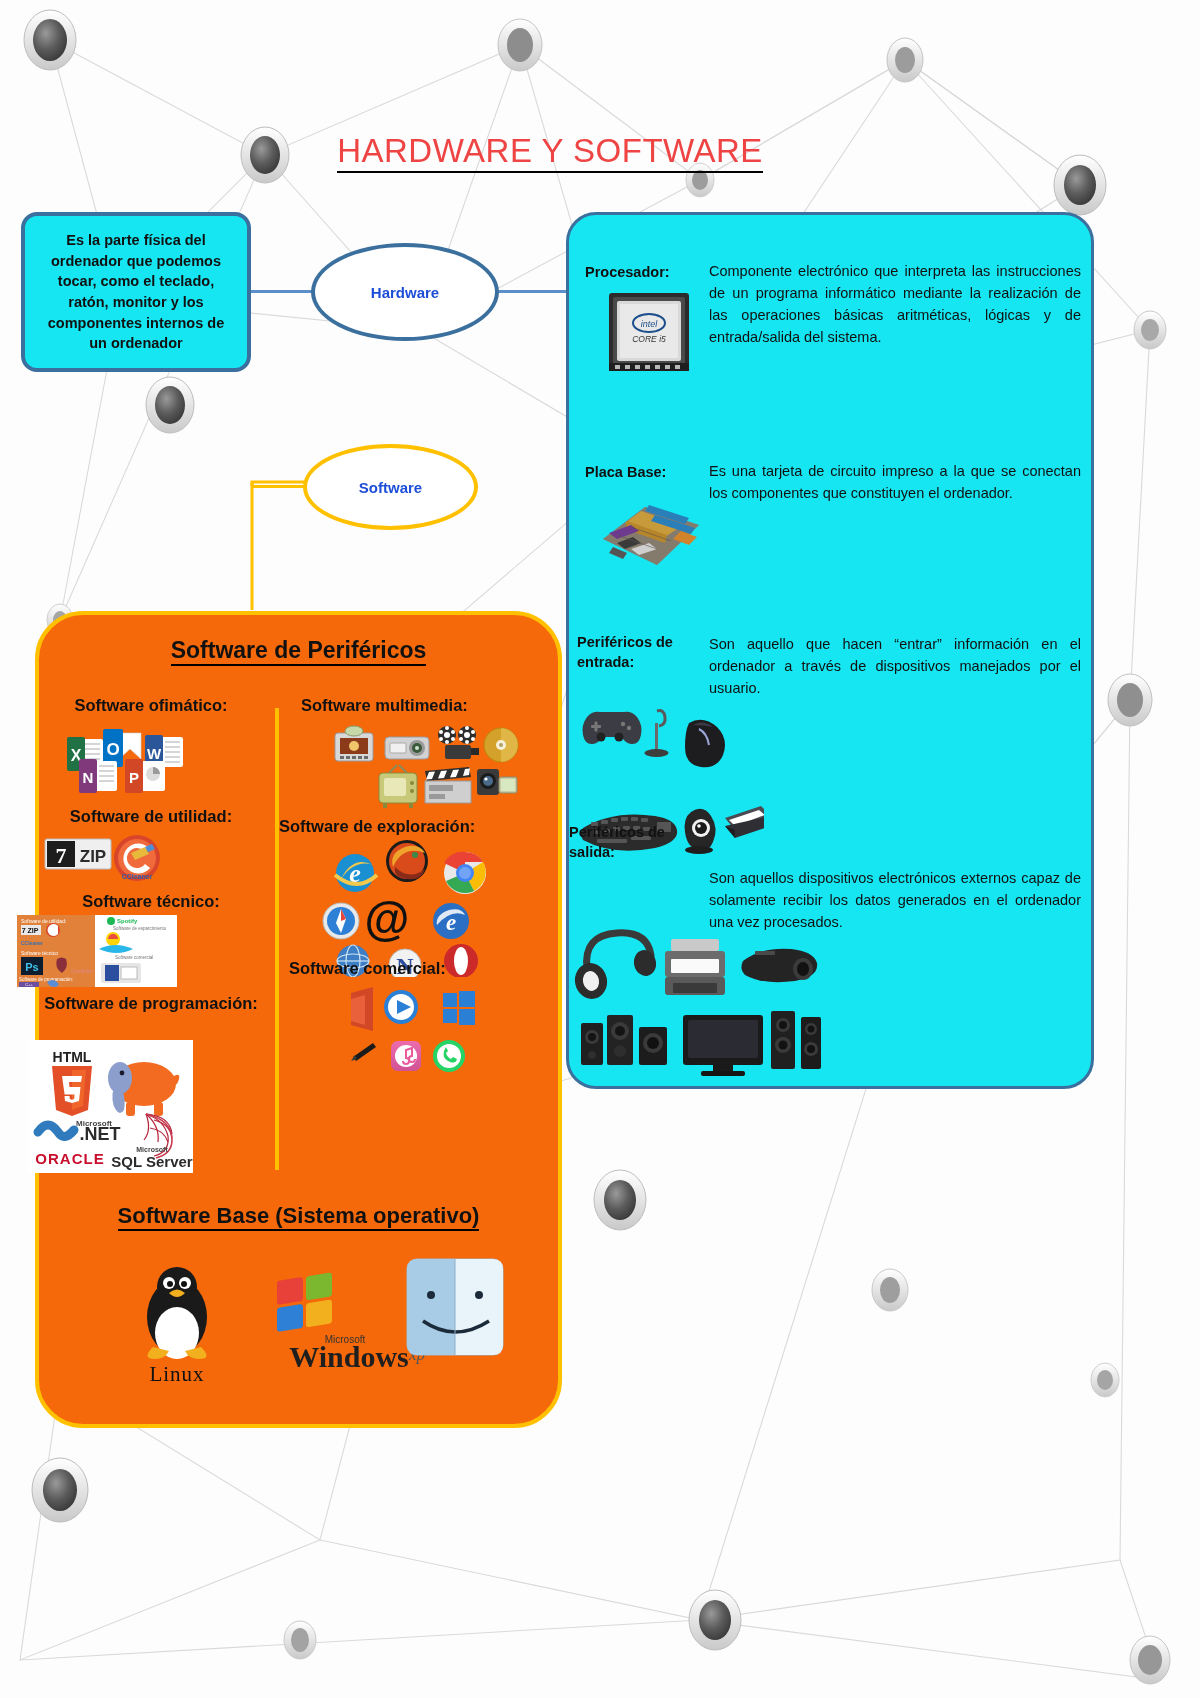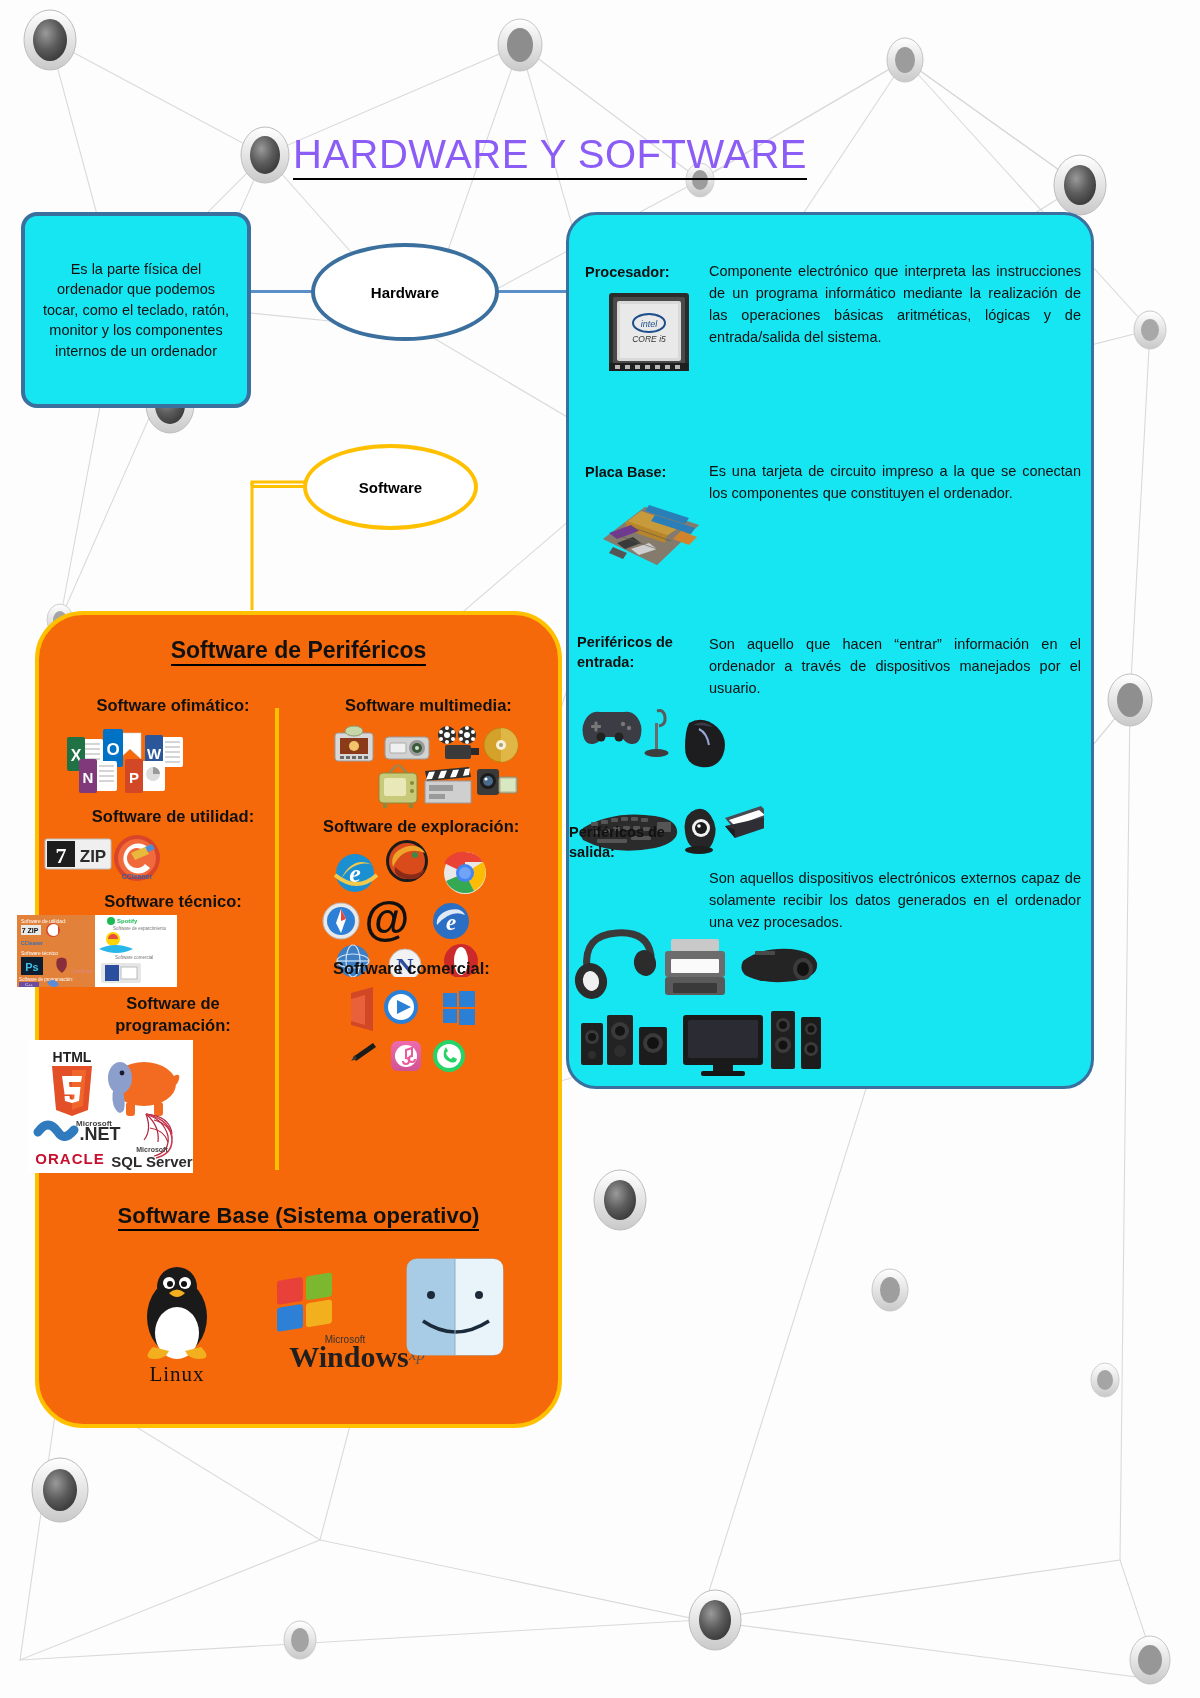--- a/index.html
+++ b/index.html
@@ -15,55 +15,56 @@
   #bg-network { position: absolute; inset: 0; width: 1200px; height: 1698px; z-index: 0; }
 
   
   .page { position: absolute; inset: 0; z-index: 2; }
 
   
   .title {
     position: absolute;
     top: 132px; left: 0; width: 1100px;
     text-align: center;
-    font-size: 40px;
+    font-size: 33px;
     letter-spacing: .5px;
-    color: #8b5cf6;
+    color: #ef4444;
     font-family: "Liberation Sans", sans-serif;
   }
   .title span { border-bottom: 2px solid #000; padding-bottom: 2px; }
 
   
   .defbox {
     position: absolute;
     border-radius: 16px;
     text-align: center;
     display: flex; align-items: center; justify-content: center;
     padding: 10px 14px;
     font-size: 14.5px;
     line-height: 1.42;
     color: #111;
   }
   .defbox.hw {
-    left: 21px; top: 212px; width: 230px; height: 196px;
+    left: 21px; top: 212px; width: 230px; height: 160px;
     background: #16E6F2;
     border: 4px solid #3A6F9E;
+    font-weight: bold;
   }
   .defbox.sw {
     left: 21px; top: 425px; width: 230px; height: 133px;
     background: #F5690A;
     border: 4px solid #FFC000;
   }
 
   
   .ellipse {
     position: absolute;
     background: #fff;
     display: flex; align-items: center; justify-content: center;
-    font-weight: bold; font-size: 15px; color: #000000;
+    font-weight: bold; font-size: 15px; color: #1d4ed8;
     border-radius: 50%;
   }
   .ellipse.hw { left: 311px; top: 243px; width: 188px; height: 98px; border: 4px solid #3A6F9E; }
   .ellipse.sw { left: 303px; top: 444px; width: 175px; height: 86px; border: 4px solid #FFC000; }
 
   
   .conn { position: absolute; }
   .conn.hw-l { left: 251px; top: 290px; width: 62px; height: 3px; background: #5B8FC9; }
   .conn.hw-r { left: 497px; top: 290px; width: 70px; height: 3px; background: #5B8FC9; }
   .conn.sw-l { left: 251px; top: 485px; width: 54px; height: 3px; background: #FFC000; }
@@ -99,21 +100,20 @@
     border-radius: 48px;
   }
   .op-title {
     position: absolute; left: 0; width: 100%;
     text-align: center; font-weight: bold; font-size: 23px; color: #111;
   }
   .op-title span { border-bottom: 2px solid #000; padding-bottom: 1px; }
   .op-h {
     position: absolute; font-weight: bold; font-size: 16.5px; color: #111;
     line-height: 1.35;
-    padding-left: 44px;
   }
   .divider {
     position: absolute; background: #FFC000; width: 4px;
   }
 
   
   .icon-img { position: absolute; }
 </style>
 </head>
 <body>

